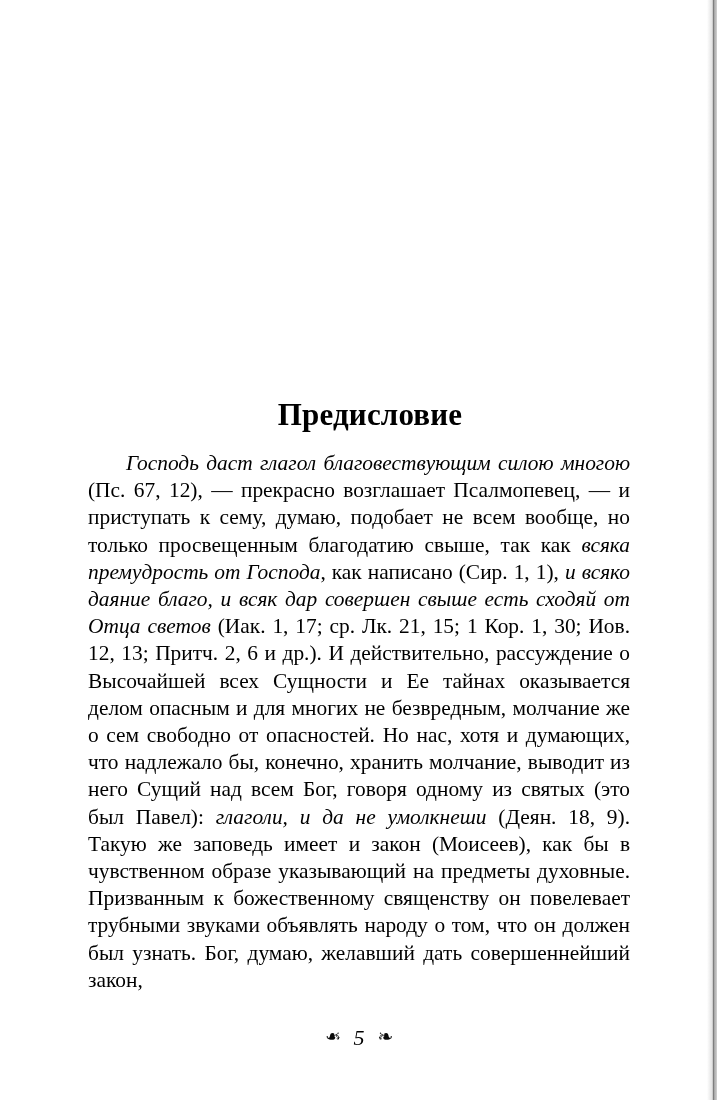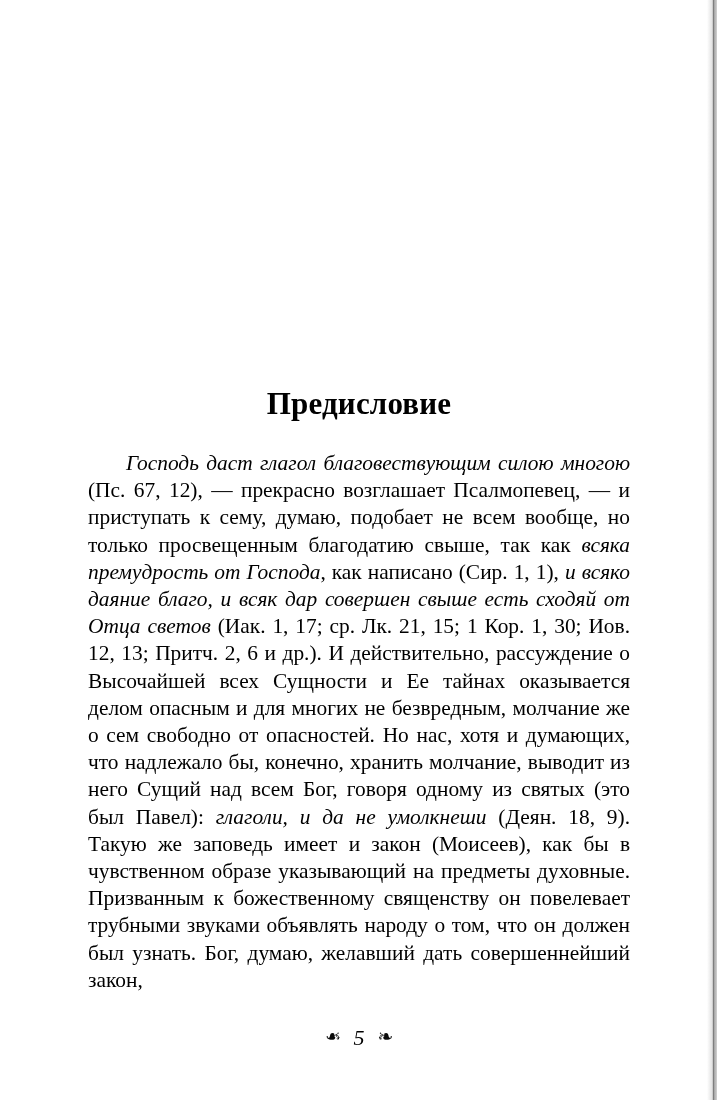--- a/index.html
+++ b/index.html
@@ -43,21 +43,21 @@
 
   .page {
     position: absolute;
     left: 88px;
     top: 0;
     width: 542px;
     height: 1100px;
   }
 
   .page-title {
-    margin: 0;
+    margin: 11px;
     padding: 0;
     position: absolute;
     top: 385px;
     left: 0;
     width: 542px;
     text-align: center;
     font-weight: bold;
     font-size: 31px;
     line-height: 38px;
     letter-spacing: 0.2px;

